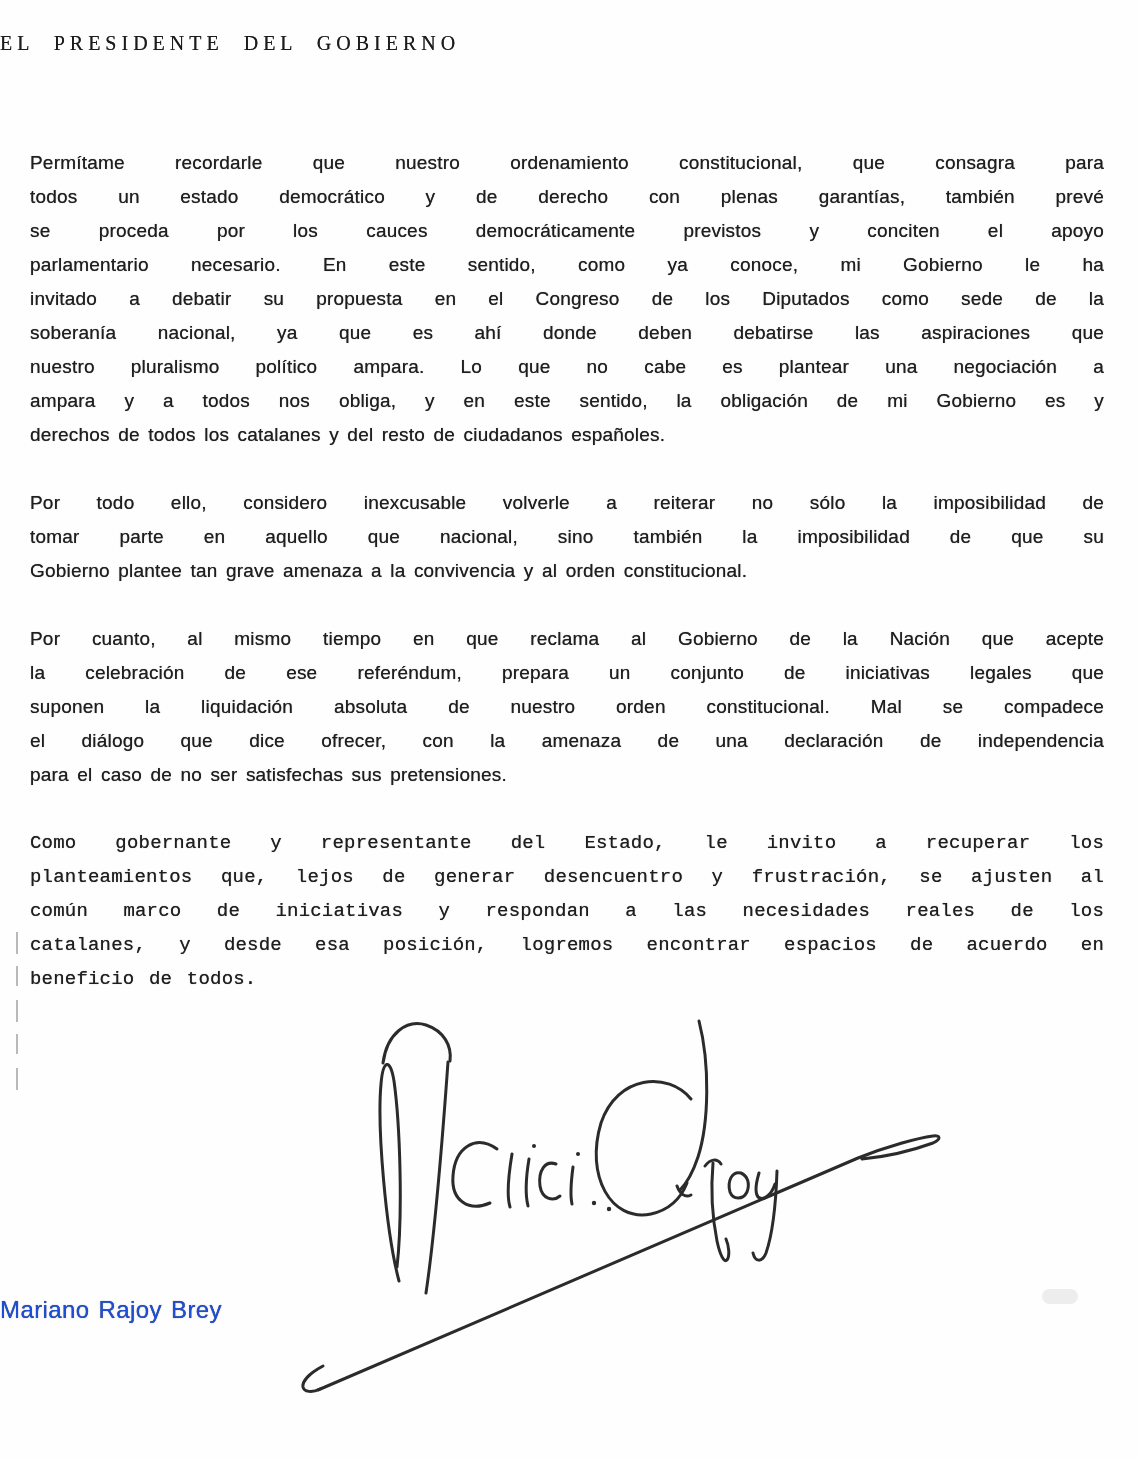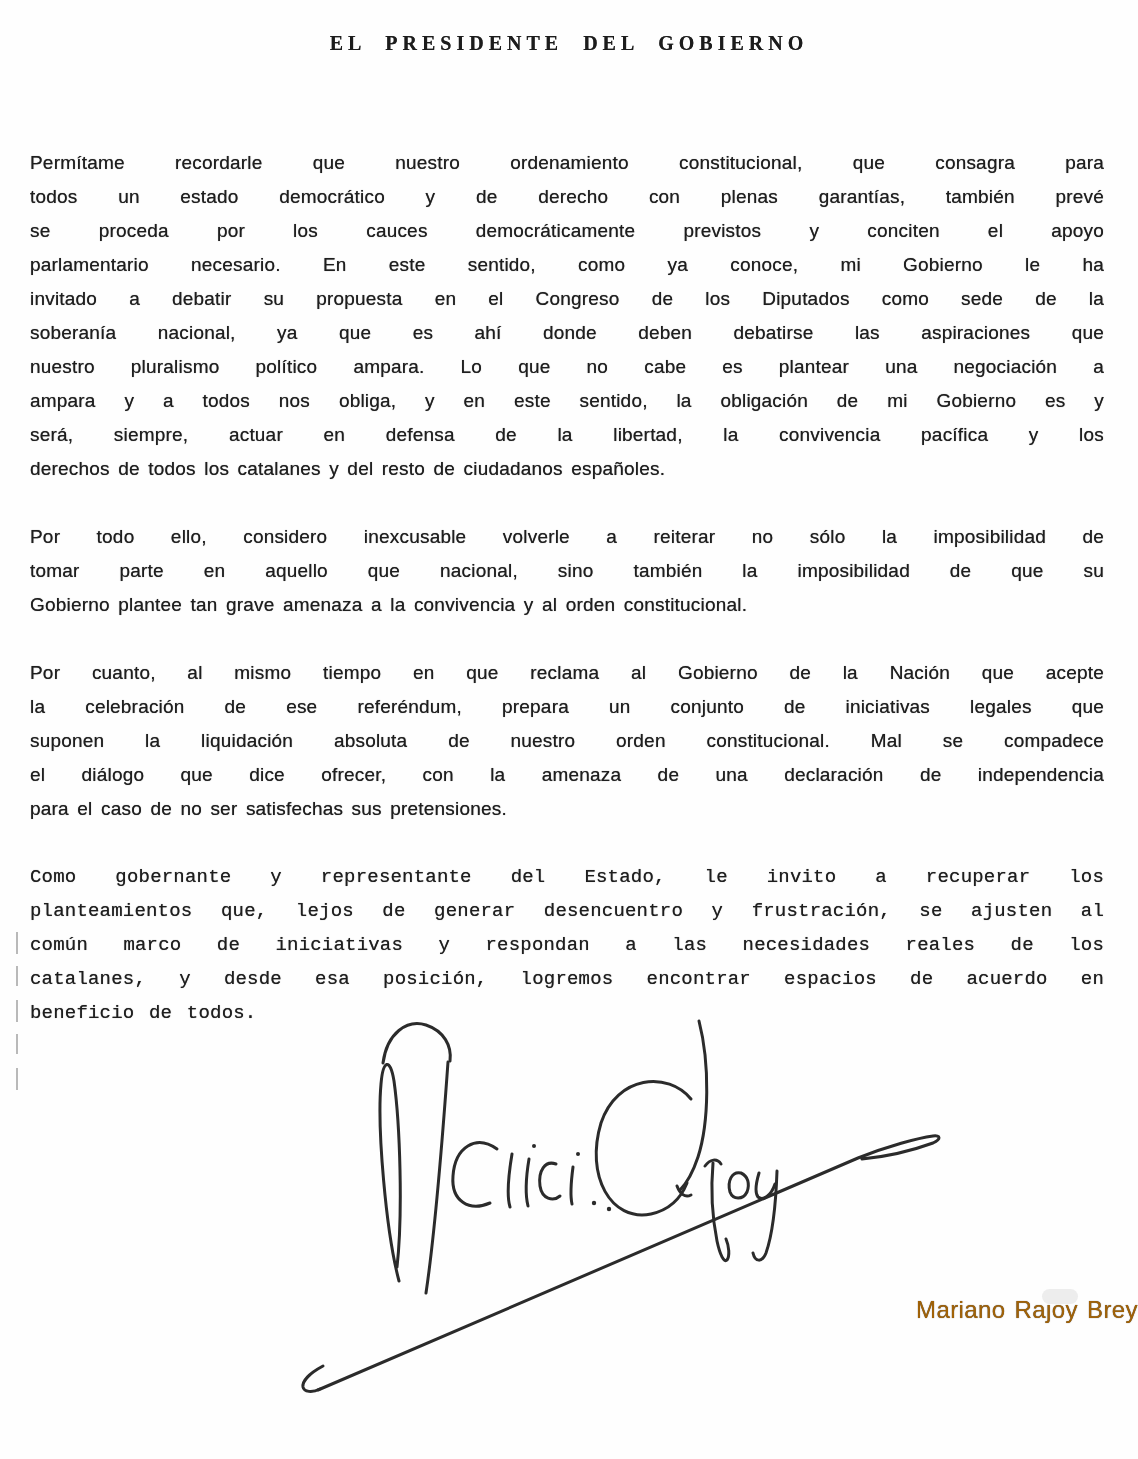--- a/index.html
+++ b/index.html
@@ -7,23 +7,22 @@
     position: relative;
     width: 1138px;
     height: 1459px;
     background: #fefefe;
     overflow: hidden;
     font-family: "Liberation Sans", sans-serif;
   }
   .heading {
     position: absolute;
     top: 32px; left: 0; width: 100%;
-    text-align: center;
     font-family: "Liberation Serif", serif;
-    font-weight: bold;
+    font-weight: normal;
     font-size: 20px;
     letter-spacing: 5px;
     word-spacing: 10px;
     color: #1c1c1c;
     text-shadow: 0 0 0.6px rgba(20,20,20,0.75);
   }
   .body-text {
     position: absolute;
     left: 30px; top: 146px;
     width: 1074px;
@@ -45,23 +44,23 @@
   .line.last { text-align-last: left; }
   .signature-svg {
     position: absolute;
     left: 0; top: 0;
     width: 1138px; height: 1459px;
     pointer-events: none;
   }
   .signer-name {
     position: absolute;
     top: 1296px; left: 0; width: 100%;
-    text-align: right;
+    text-align: left;
     font-size: 24px;
-    color: #a16207;
+    color: #1d4ed8;
     letter-spacing: 0.4px;
     word-spacing: 2px;
     text-shadow: 0 0 0.8px rgba(25,25,25,0.85);
   }
   .smudge {
     position: absolute;
     left: 1042px; top: 1289px;
     width: 36px; height: 15px;
     background: #ededed;
     border-radius: 8px;
@@ -85,21 +84,20 @@
 
     <div class="para">
       <div class="line">Permítame recordarle que nuestro ordenamiento constitucional, que consagra para</div>
       <div class="line">todos un estado democrático y de derecho con plenas garantías, también prevé</div>
       <div class="line">se proceda por los cauces democráticamente previstos y conciten el apoyo</div>
       <div class="line">parlamentario necesario. En este sentido, como ya conoce, mi Gobierno le ha</div>
       <div class="line">invitado a debatir su propuesta en el Congreso de los Diputados como sede de la</div>
       <div class="line">soberanía nacional, ya que es ahí donde deben debatirse las aspiraciones que</div>
       <div class="line">nuestro pluralismo político ampara. Lo que no cabe es plantear una negociación a</div>
       <div class="line">ampara y a todos nos obliga, y en este sentido, la obligación de mi Gobierno es y</div>
-      <div class="line">será, siempre, actuar en defensa de la libertad, la convivencia pacífica y los</div>
       <div class="line last">derechos de todos los catalanes y del resto de ciudadanos españoles.</div>
     </div>
 
     <div class="para">
       <div class="line">Por todo ello, considero inexcusable volverle a reiterar no sólo la imposibilidad de</div>
       <div class="line">tomar parte en aquello que nacional, sino también la imposibilidad de que su</div>
       <div class="line last">Gobierno plantee tan grave amenaza a la convivencia y al orden constitucional.</div>
     </div>
 
     <div class="para">

